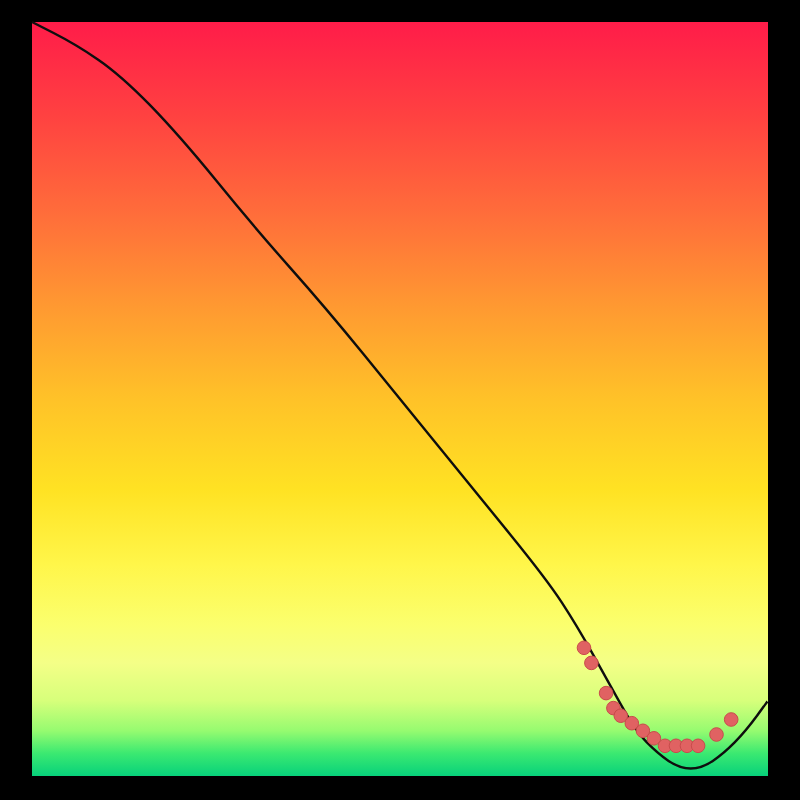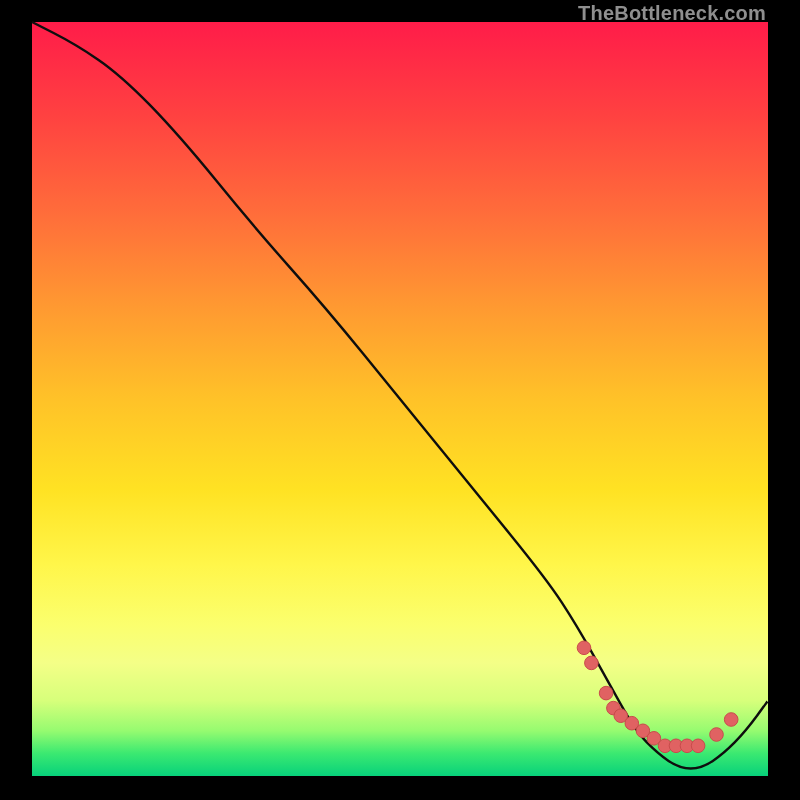--- a/index.html
+++ b/index.html
@@ -58,21 +58,20 @@
     width: 800px;
     height: 800px;
     pointer-events: none;
   }
 </style>
 </head>
 <body>
 
 <div class="stage">
   <div class="panel"></div>
-  <div class="watermark">TheBottleneck.com</div>
   <svg class="overlay" viewBox="0 0 800 800" preserveAspectRatio="none">
 
     <path id="curve-path" fill="none" stroke-width="2.4" d="M 32.0 22.0 Q 32.0 22.0 54.1 33.3 Q 76.2 44.6 98.2 59.7 Q 120.3 74.8 149.8 104.9 Q 179.2 135.1 216.0 180.3 Q 252.8 225.6 289.6 267.1 Q 326.4 308.5 363.2 353.8 Q 400.0 399.0 436.8 444.2 Q 473.6 489.5 510.4 534.7 Q 547.2 580.0 561.9 602.6 Q 576.6 625.2 591.4 651.6 Q 606.1 678.0 620.8 704.4 Q 635.5 730.8 646.6 742.1 Q 657.6 753.4 668.6 760.9 Q 679.7 768.5 690.7 768.5 Q 701.8 768.5 712.8 760.9 Q 723.8 753.4 734.9 742.1 Q 745.9 730.8 757.0 715.7 T 768.0 700.6" stroke="#0e0e0e"></path>
     <g id="markers">
         <circle cx="584.0" cy="647.8" r="6.8" fill="#e06262" stroke="#c84b4b" stroke-width="1"></circle>
         <circle cx="591.4" cy="662.9" r="6.8" fill="#e06262" stroke="#c84b4b" stroke-width="1"></circle>
         <circle cx="606.1" cy="693.1" r="6.8" fill="#e06262" stroke="#c84b4b" stroke-width="1"></circle>
         <circle cx="613.4" cy="708.1" r="6.8" fill="#e06262" stroke="#c84b4b" stroke-width="1"></circle>
         <circle cx="620.8" cy="715.7" r="6.8" fill="#e06262" stroke="#c84b4b" stroke-width="1"></circle>
         <circle cx="631.8" cy="723.2" r="6.8" fill="#e06262" stroke="#c84b4b" stroke-width="1"></circle>

